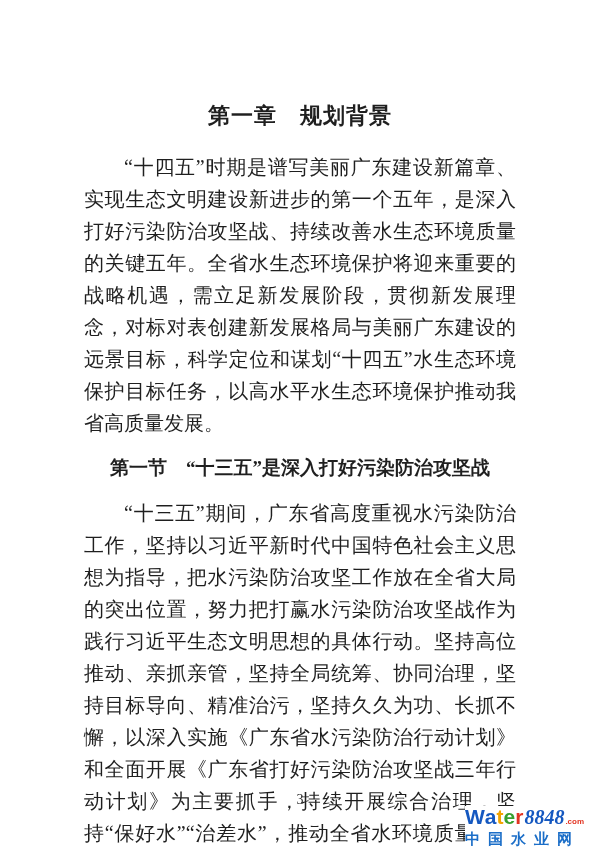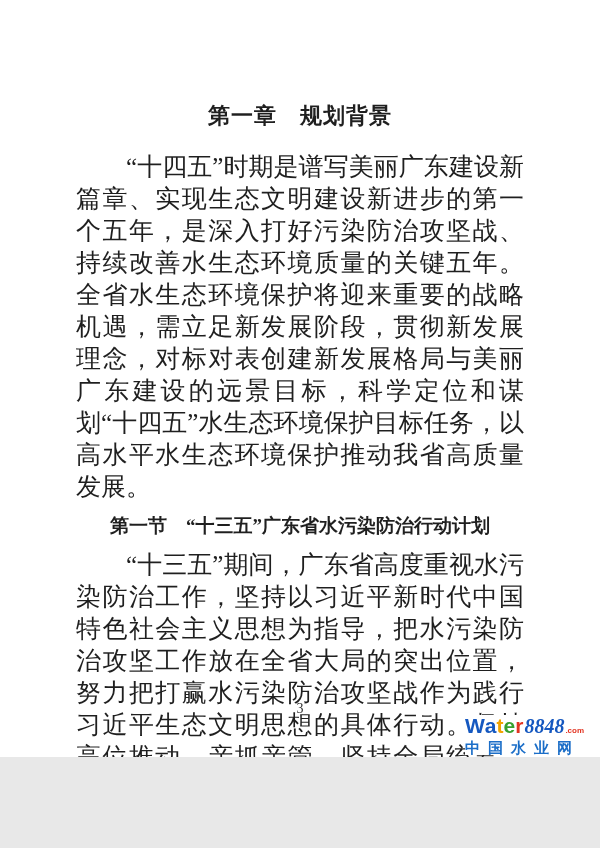--- a/index.html
+++ b/index.html
@@ -1,42 +1,42 @@
 <!DOCTYPE html>
 <html><head>
 <meta charset="utf-8">
 <style>
   html,body { margin:0; padding:0; background:#e8e8e8; }
   .page {
     position: relative;
     width: 600px;
-    height: 757px;
+    height: 848px;
     margin: 0 auto;
     background: #ffffff;
     overflow: hidden;
     font-family: "Liberation Serif", "DejaVu Serif", serif;
     color: #1f1f1f;
   }
   .content {
     padding: 99px 72px 0 72px;
   }
   .chapter-title {
     font-size: 22px;
     line-height: 34px;
     font-weight: bold;
     text-align: center;
     margin: 0 0 18px 0;
     letter-spacing: 1px;
   }
   .body-para {
-    font-size: 25px;
+    font-size: 20px;
     line-height: 32px;
     text-align: justify;
     text-indent: 2em;
-    margin: 4px;
+    margin: 12px;
   }
   .section-title {
     font-size: 19px;
     line-height: 34px;
     font-weight: bold;
     text-align: center;
     margin: 6px 0 6px 0;
   }
   .kaiti-para {
     font-size: 18.5px;
@@ -100,21 +100,21 @@
 </head>
 <body>
 
 <div class="page">
   <div class="content">
 
     <h1 class="chapter-title">第一章　规划背景</h1>
 
     <p class="body-para">“十四五”时期是谱写美丽广东建设新篇章、实现生态文明建设新进步的第一个五年，是深入打好污染防治攻坚战、持续改善水生态环境质量的关键五年。全省水生态环境保护将迎来重要的战略机遇，需立足新发展阶段，贯彻新发展理念，对标对表创建新发展格局与美丽广东建设的远景目标，科学定位和谋划“十四五”水生态环境保护目标任务，以高水平水生态环境保护推动我省高质量发展。</p>
 
-    <h2 class="section-title">第一节　“十三五”广东省水污染防治行动计划</h2>
+    <h2 class="section-title">第一节　“十三五”是深入打好污染防治攻坚战</h2>
 
     <p class="body-para">“十三五”期间，广东省高度重视水污染防治工作，坚持以习近平新时代中国特色社会主义思想为指导，把水污染防治攻坚工作放在全省大局的突出位置，努力把打赢水污染防治攻坚战作为践行习近平生态文明思想的具体行动。坚持高位推动、亲抓亲管，坚持全局统筹、协同治理，坚持目标导向、精准治污，坚持久久为功、长抓不懈，以深入实施《广东省水污染防治行动计划》和全面开展《广东省打好污染防治攻坚战三年行动计划》为主要抓手，持续开展综合治理，坚持“保好水”“治差水”，推动全省水环境质量实现历史性好转，水污染防治工作取得了重大成果，人民群众对治水的满意度不断提升。</p>
 
     <p class="kaiti-para">（一）高质量完成水污染防治攻坚战目标任务，地表水环境质</p>
 
   </div>
 
   <div class="page-number">3</div>
 
   <div class="logo">

